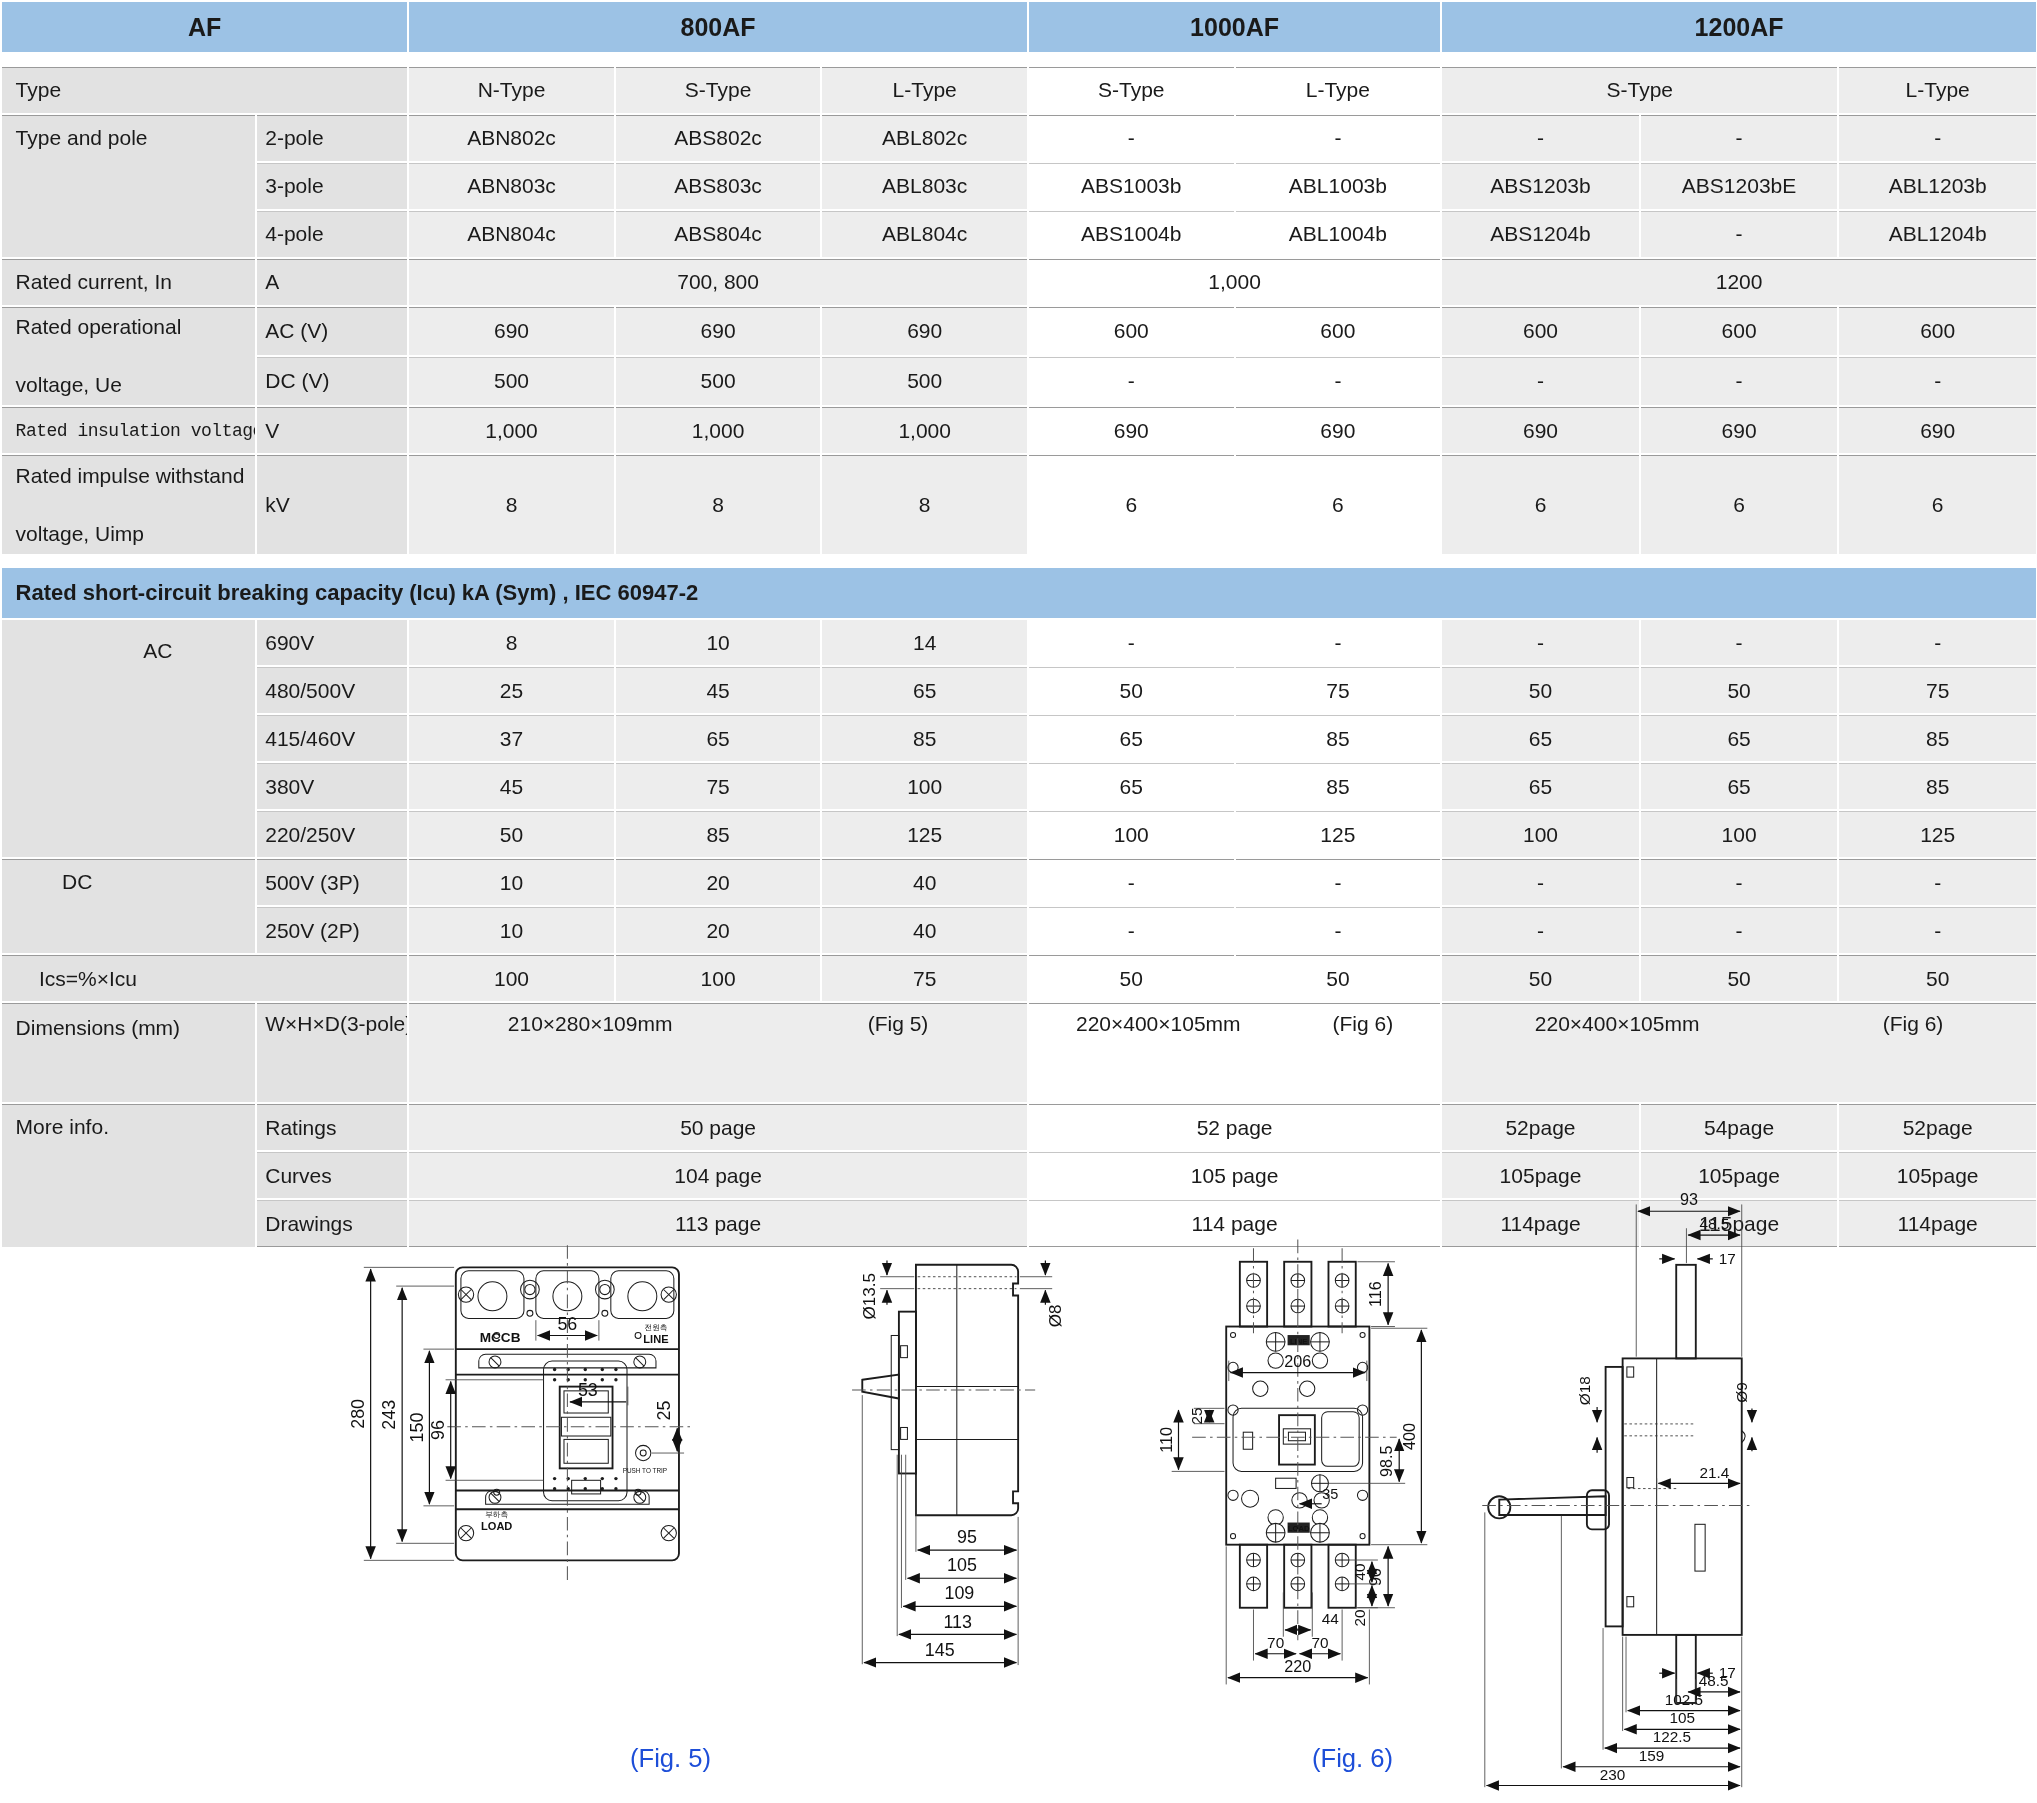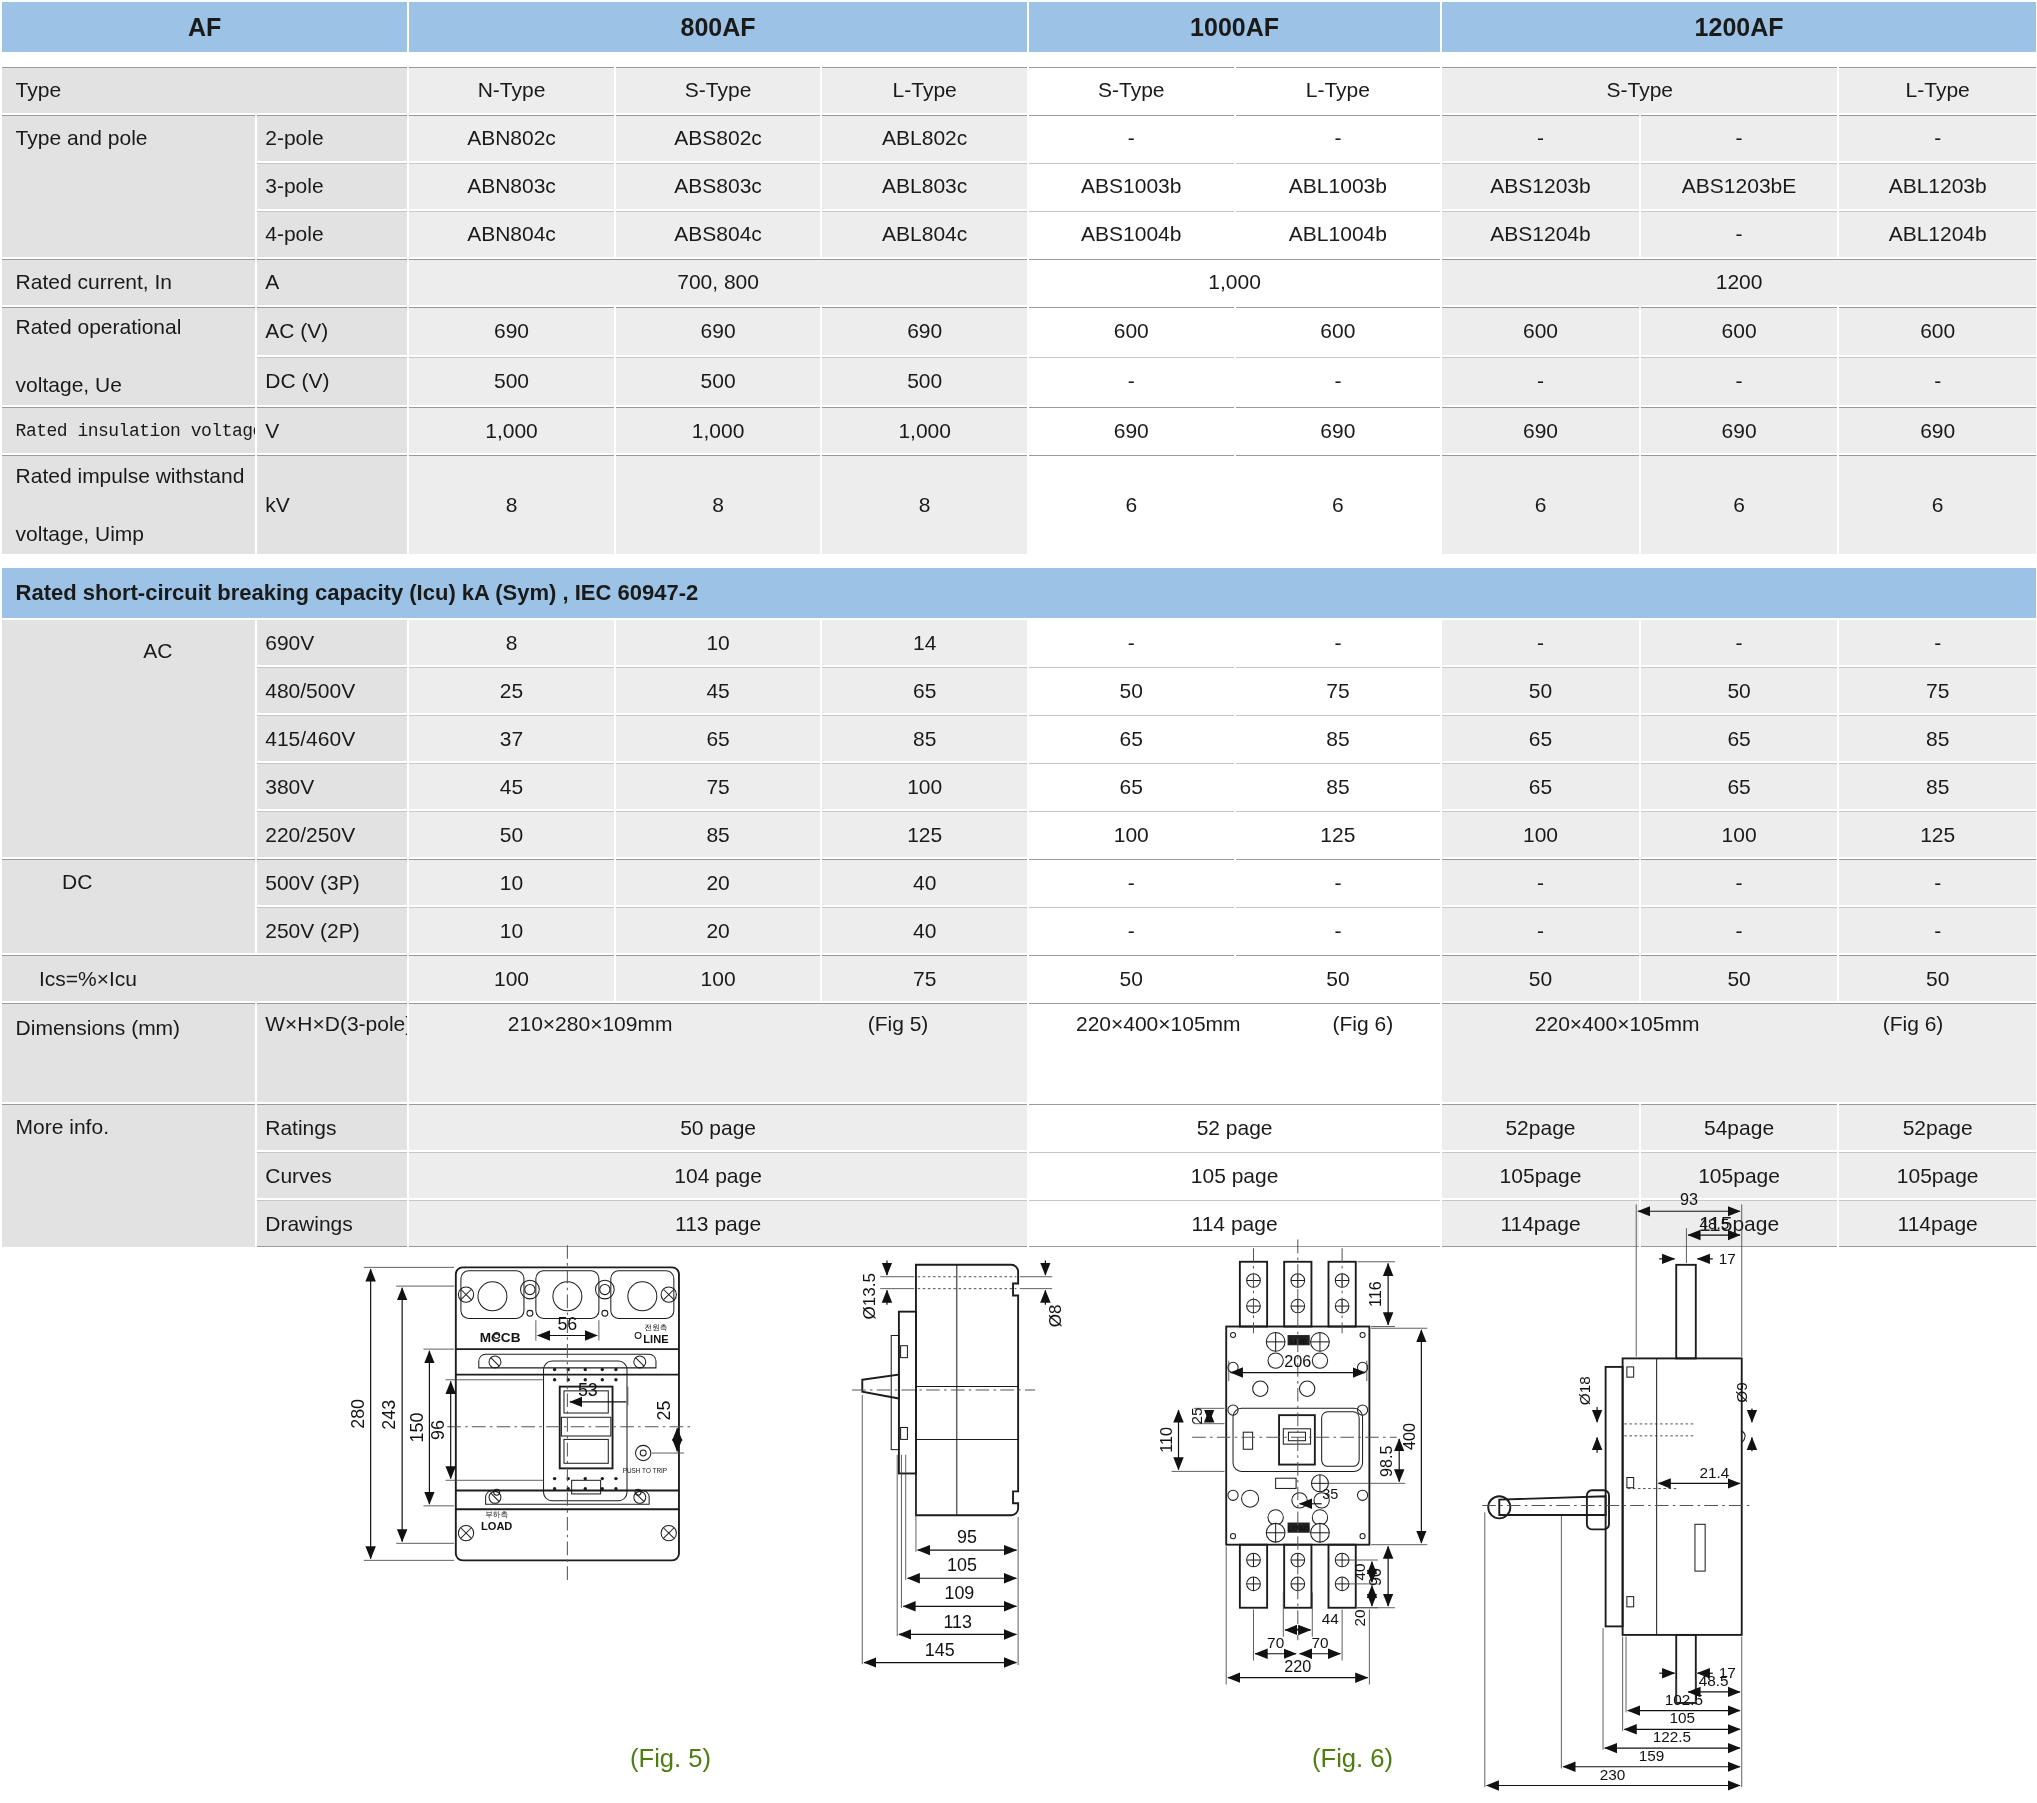--- a/index.html
+++ b/index.html
@@ -16,21 +16,21 @@
   td.bt{border-top:1.7px solid #9a9a9a;}
   td.btl{border-top:0.9px solid #c6c6c6;}
   td.bb{border-bottom:1.7px solid #9a9a9a;}
   td.indent{padding-left:60px;}
   td.cond{font-size:18px;letter-spacing:-0.5px;font-family:Liberation Mono, monospace;}
   .twoline{display:flex;flex-direction:column;justify-content:space-between;height:82px;padding:6.8px 0;gap:22px;}
   .twoline-sm{display:flex;flex-direction:row;justify-content:space-around;height:82px;}
   td.tallcell{height:94px;}
   td.dimcell{height:85px;}
   .fig{position:absolute;}
-  .caption{position:absolute;font-size:25.6px;color:#4d7c0f;}
+  .caption{position:absolute;font-size:25.6px;color:#1d4ed8;}
   svg text{font-family:"Liberation Sans","DejaVu Sans",sans-serif;fill:#111;}
   .dim{stroke:#111;stroke-width:1.4;fill:none;}
   .ext{stroke:#444;stroke-width:1;fill:none;}
   .out{stroke:#1c1c1c;stroke-width:2.2;fill:none;}
   .in1{stroke:#1c1c1c;stroke-width:1.2;fill:none;}
   .cl{stroke:#555;stroke-width:1.2;stroke-dasharray:16 5 3 5;fill:none;}
   .dot{stroke:#333;stroke-width:1;stroke-dasharray:3 3;fill:none;}
 </style>
 </head>
 <body>

